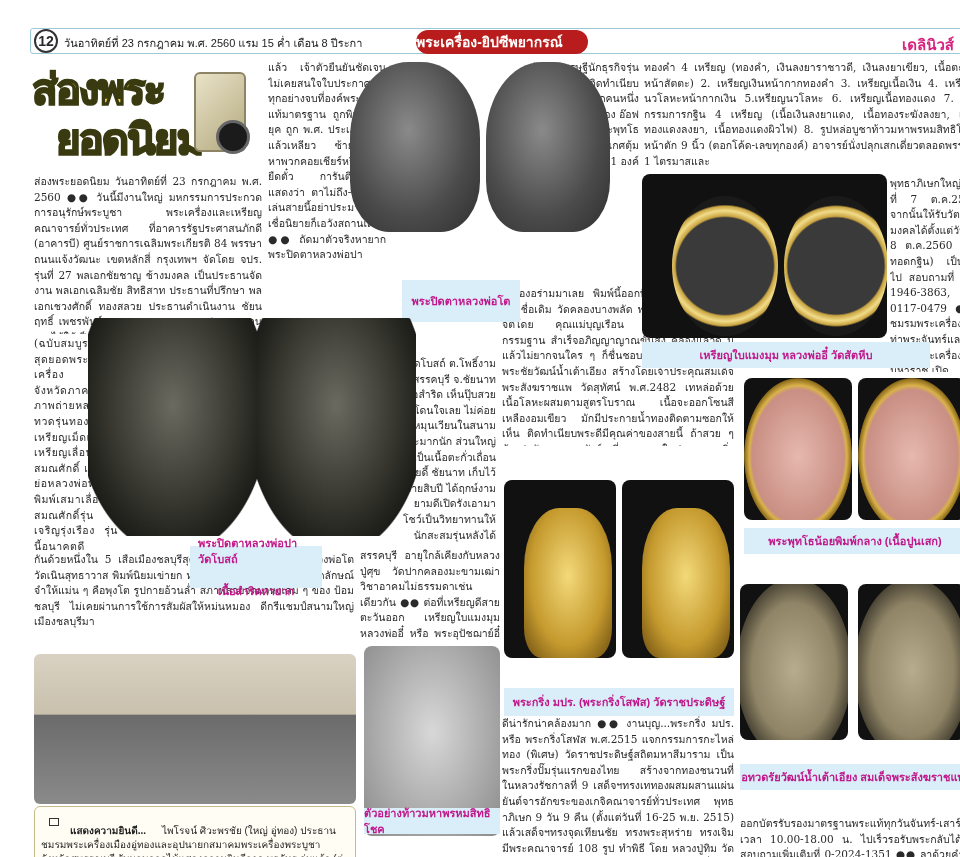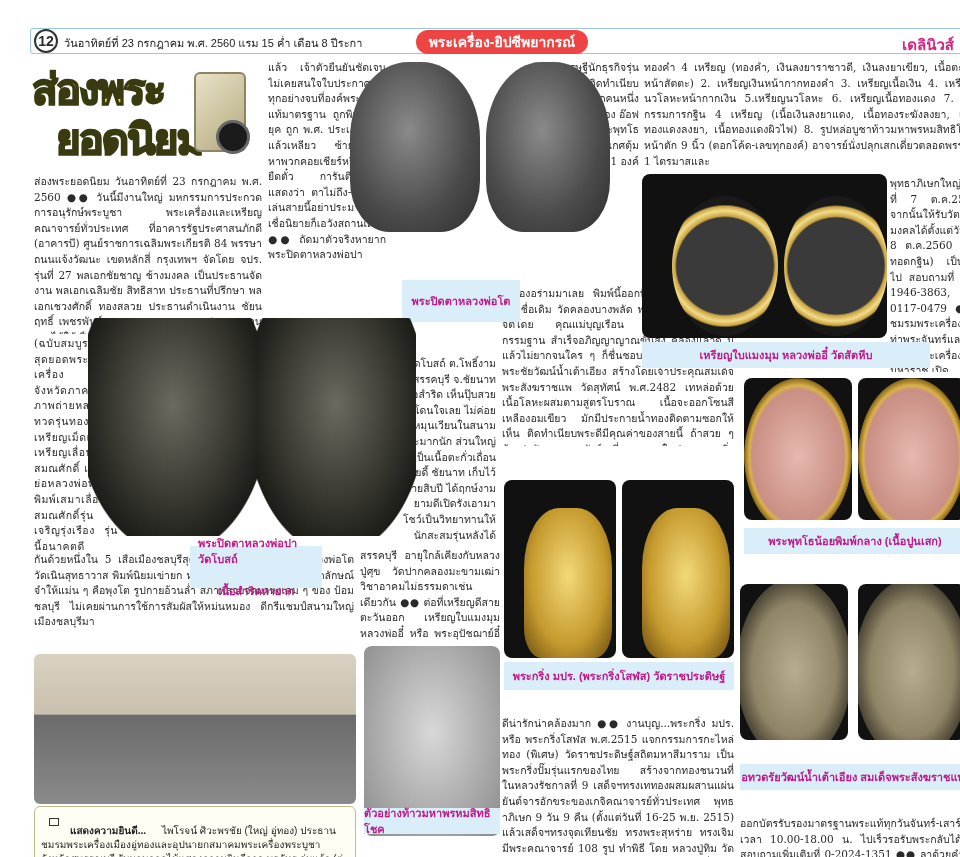--- a/index.html
+++ b/index.html
@@ -1,21 +1,21 @@
 <!DOCTYPE html>
 <html><head>
 <meta charset="utf-8">
 <style>
   *{box-sizing:border-box;margin:8px;padding:0}
   body{width:960px;height:857px;background:#fff;font-family:"DejaVu Serif",serif;color:#2a2a2a;position:relative;overflow:hidden}
   .abs{position:absolute}
   .header{left:6px;top:4px;width:948px;height:26px;border:1px solid #9cc9d8;border-radius:3px;background:#fff}
   .page-num{left:10px;top:5px;width:24px;height:24px;border:2px solid #333;border-radius:50%;font:bold 14px "Liberation Sans",sans-serif;text-align:center;line-height:20px;background:#fff}
   .date{left:40px;top:10px;font:11px "Liberation Sans",sans-serif;color:#222}
-  .section{left:392px;top:6px;width:172px;height:24px;background:#ef4444;border-radius:12px;color:#fff;font:bold 14px "Liberation Sans",sans-serif;text-align:center;line-height:24px}
+  .section{left:392px;top:6px;width:172px;height:24px;background:#b91c1c;border-radius:12px;color:#fff;font:bold 14px "Liberation Sans",sans-serif;line-height:24px}
   .brand{right:14px;top:9px;font:bold 15px "Liberation Sans",sans-serif;color:#d6237f}
   .col{font-size:10.5px;line-height:15.6px;text-align:justify;overflow:hidden}
   .caption{background:#d9eef8;color:#c0178a;font:bold 11px "Liberation Sans",sans-serif;display:flex;align-items:center;justify-content:center;flex-direction:column;line-height:16px}
   .photo{border-radius:8px;overflow:hidden}
   .dark{background:#111}
   .logo1{left:8px;top:44px;font:900 42px "DejaVu Sans",sans-serif;color:#f3d33a;-webkit-text-stroke:2px #3a3a10;letter-spacing:-2px;line-height:44px}
   .logo2{left:32px;top:94px;font:900 42px "DejaVu Sans",sans-serif;color:#701a75;-webkit-text-stroke:2px #3a3a10;letter-spacing:-2px;line-height:44px}
   .stone{background:radial-gradient(ellipse at 45% 40%,#8a8a8a,#4b4b4b 60%,#2e2e2e)}
   .pidta{background:radial-gradient(ellipse at 50% 40%,#6a6a60,#35352e 55%,#1c1c18 80%,transparent 81%)}
   .gold{background:radial-gradient(ellipse at 50% 45%,#f3d97a,#c59a2e 60%,#6b4d10)}
@@ -79,21 +79,21 @@
 <div class="abs photo dark pink" style="left:720px;top:354px;width:108px;height:142px"></div>
 <div class="abs photo dark pink" style="left:834px;top:354px;width:108px;height:142px"></div>
 <div class="abs caption" style="left:720px;top:504px;width:222px;height:26px">พระพุทโธน้อยพิมพ์กลาง (เนื้อปูนเสก)</div>
 
 <div class="abs photo dark" style="left:480px;top:456px;width:112px;height:178px">
     <div class="abs gold" style="left:12px;top:20px;width:88px;height:150px;border-radius:40% 40% 20% 20%"></div>
   </div>
 <div class="abs photo dark" style="left:598px;top:456px;width:112px;height:178px">
     <div class="abs gold" style="left:12px;top:20px;width:88px;height:150px;border-radius:40% 40% 20% 20%"></div>
   </div>
-<div class="abs caption" style="left:480px;top:638px;width:230px;height:28px">พระกริ่ง มปร. (พระกริ่งโสฬส) วัดราชประดิษฐ์</div>
+<div class="abs caption" style="left:480px;top:664px;width:230px;height:28px">พระกริ่ง มปร. (พระกริ่งโสฬส) วัดราชประดิษฐ์</div>
 
 <div class="abs photo dark bronze" style="left:716px;top:560px;width:108px;height:156px"></div>
 <div class="abs photo dark bronze" style="left:834px;top:560px;width:108px;height:156px"></div>
 <div class="abs caption" style="left:716px;top:740px;width:226px;height:26px">อทวดรัยวัฒน์น้ำเต้าเอียง สมเด็จพระสังฆราชแพ</div>
 
 <div class="abs photo" style="left:340px;top:622px;width:136px;height:190px;background:radial-gradient(ellipse at 50% 45%,#d8d8d8,#a9a9a9 60%,#8a8a8a)"></div>
 <div class="abs caption" style="left:340px;top:784px;width:136px;height:26px">ตัวอย่างท้าวมหาพรหมสิทธิโชค</div>
 
 <div class="abs group-photo"></div>
 <div class="abs note">

